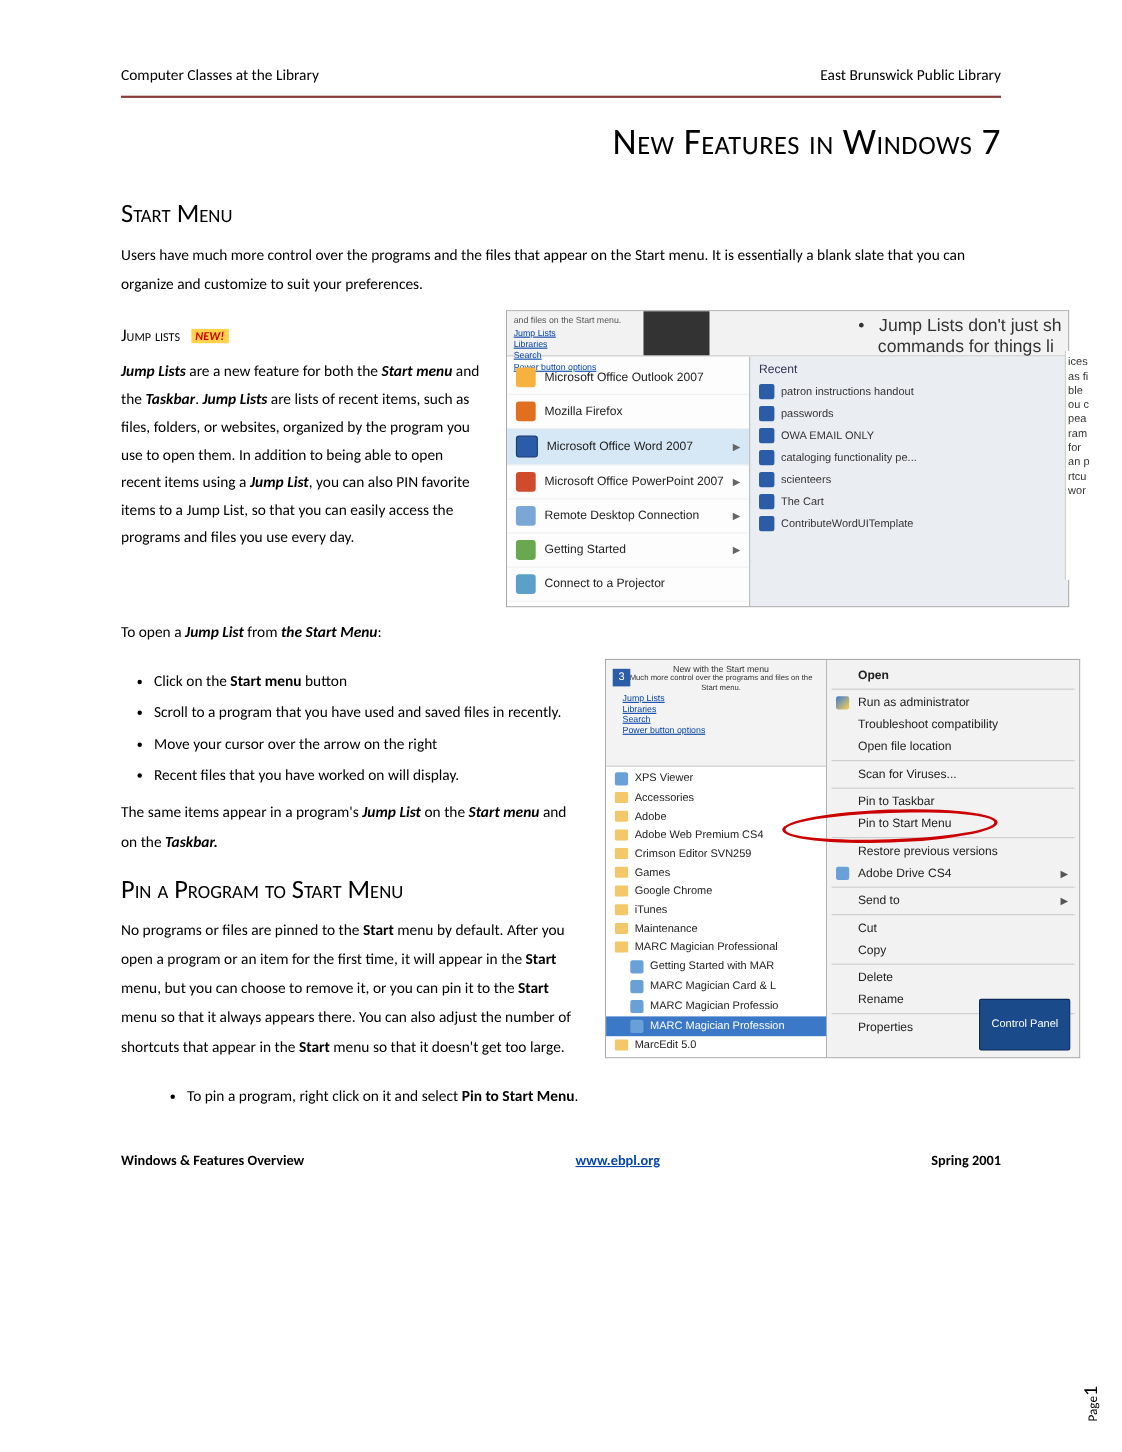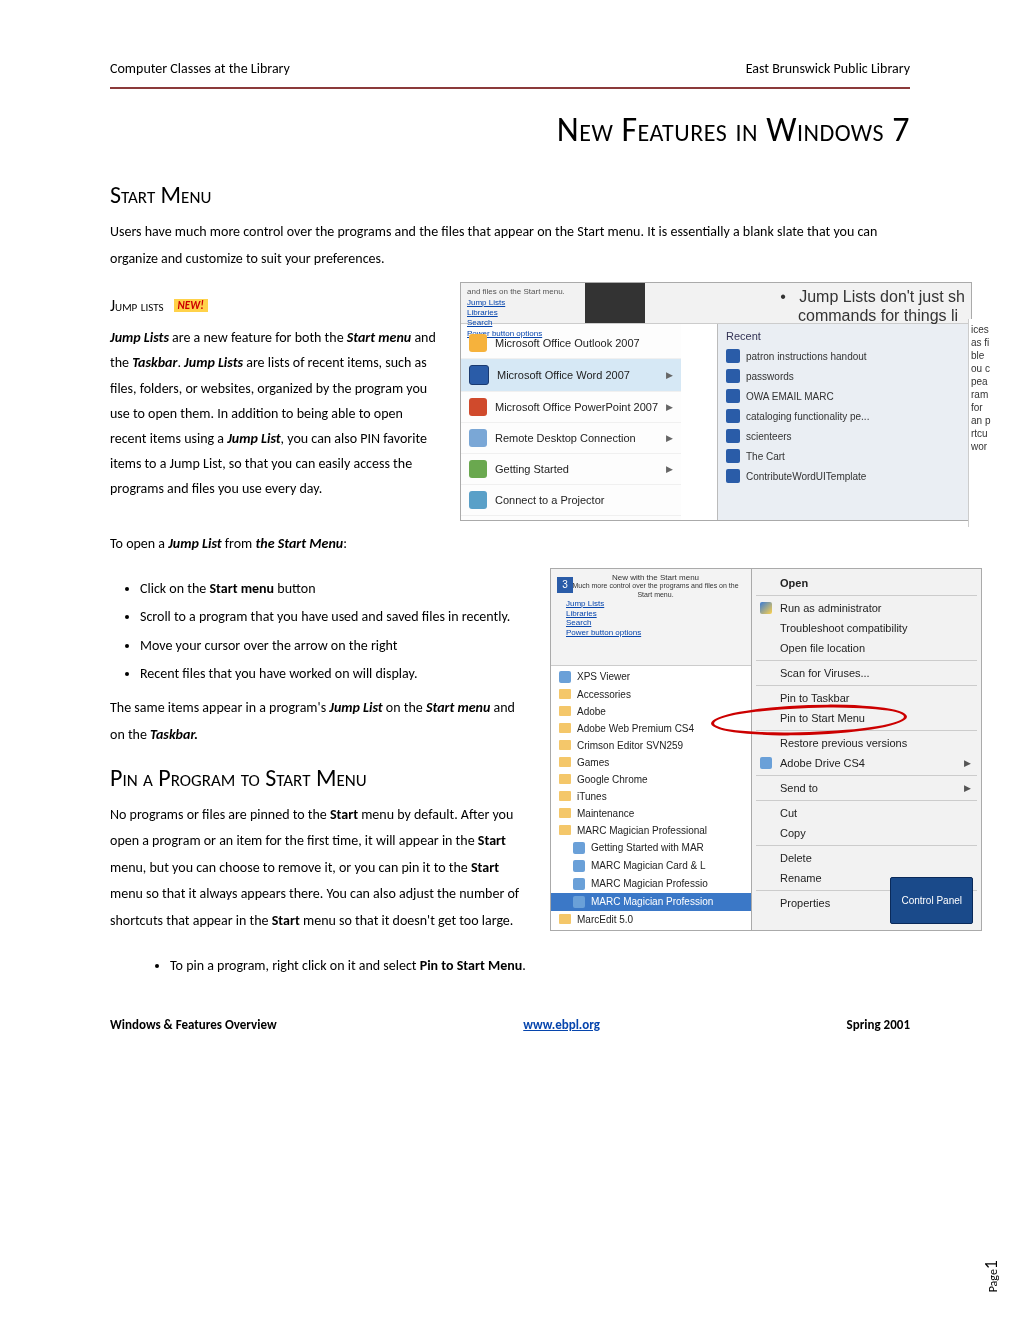--- a/index.html
+++ b/index.html
@@ -125,21 +125,20 @@
   .ic-word    { background: #2a5ca8; border:1px solid #1a3a70;}
   .ic-ppt     { background: #d04a2c; }
   .ic-rdp     { background: #7aa7d6; }
   .ic-gs      { background: #6aa84f; }
   .ic-proj    { background: #5aa0c8; }
   .shot1-right {
     flex: 1;
     background: #eaeef3;
     border-left: 1px solid #bbb;
     padding: 6px 8px;
-    margin-left: 36px;
   }
   .shot1-right h5 { margin: 0 0 4px 0; font-size: 11px; color: #335; font-weight: normal; }
   .jl-item { display: flex; align-items: center; gap: 6px; padding: 3px 0; color: #333; font-size: 10px; }
   .jl-icon { width: 14px; height: 14px; background: #2a5ca8; border-radius: 2px; display:inline-block; }
   .shot1-edge {
     position: absolute;
     right: -50px; top: 36px;
     width: 48px; height: 200px;
     background: #fff;
     border-left: 1px solid #ccc;
@@ -322,20 +321,24 @@
           • &nbsp;&nbsp;<span>Jump Lists don't just sh</span><br>
           &nbsp;&nbsp;&nbsp;&nbsp;<span>commands for things li</span>
         </div>
       </div>
       <div class="shot1-body">
         <div class="shot1-left" id="shot1-left">
             <div class="shot1-item">
               <span class="iconbox ic-outlook"></span>
     <span>Microsoft Office Outlook 2007</span>
     </div>
+            <div class="shot1-item">
+              <span class="iconbox ic-firefox"></span>
+    <span>Mozilla Firefox</span>
+    </div>
             <div class="shot1-item hov">
               <span class="iconbox ic-word"></span>
     <span>Microsoft Office Word 2007</span>
     <span class="arr">▶</span>
             </div>
             <div class="shot1-item">
               <span class="iconbox ic-ppt"></span>
     <span>Microsoft Office PowerPoint 2007</span>
     <span class="arr">▶</span>
             </div>
@@ -360,21 +363,21 @@
               <div class="jl-item">
                 <span class="jl-icon"></span>
                 <span>patron instructions handout</span>
               </div>
               <div class="jl-item">
                 <span class="jl-icon"></span>
                 <span>passwords</span>
               </div>
               <div class="jl-item">
                 <span class="jl-icon"></span>
-                <span>OWA EMAIL MARC</span>
+                <span>OWA EMAIL ONLY</span>
               </div>
               <div class="jl-item">
                 <span class="jl-icon"></span>
                 <span>cataloging functionality pe...</span>
               </div>
               <div class="jl-item">
                 <span class="jl-icon"></span>
                 <span>scienteers</span>
               </div>
               <div class="jl-item">

